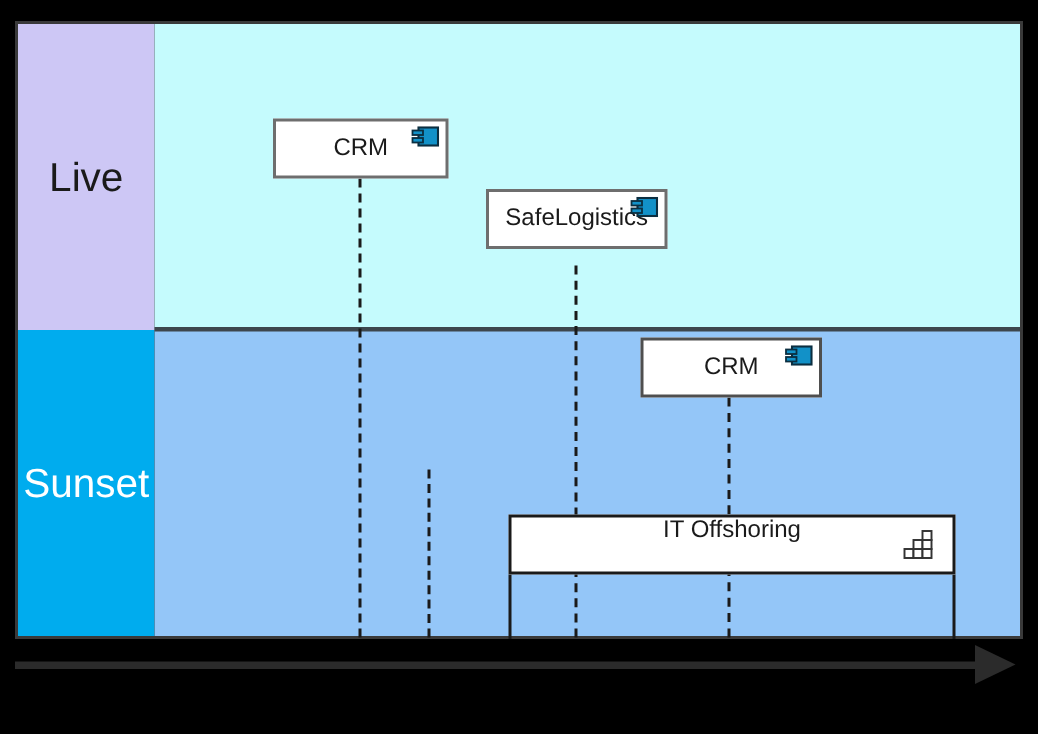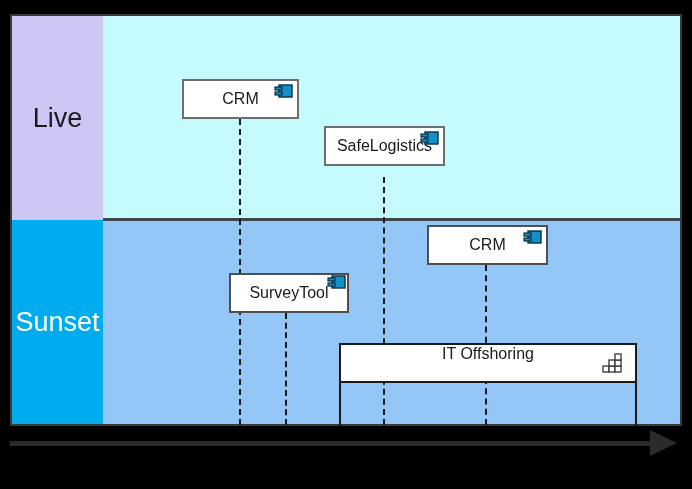--- a/index.html
+++ b/index.html
@@ -144,28 +144,18 @@
       <span class="app-label">CRM</span>
       <span class="comp-icon">
         <svg width="19" height="14" viewBox="0 0 19 14">
           <rect x="5" y="1" width="13" height="12" fill="#1291c8" stroke="#0b2e40" stroke-width="1.4"></rect>
           <rect x="1" y="3" width="7" height="3" fill="#1291c8" stroke="#0b2e40" stroke-width="1.2"></rect>
           <rect x="1" y="8" width="7" height="3" fill="#1291c8" stroke="#0b2e40" stroke-width="1.2"></rect>
         </svg>
       </span>
     </div>
 
-    <div class="app-box border-dark" style="left:217px;top:257px;width:120px;">
-      <span class="app-label">SurveyTool</span>
-      <span class="comp-icon" style="top:0;right:1px;">
-        <svg width="19" height="14" viewBox="0 0 19 14">
-          <rect x="5" y="1" width="13" height="12" fill="#1291c8" stroke="#0b2e40" stroke-width="1.4"></rect>
-          <rect x="1" y="3" width="7" height="3" fill="#1291c8" stroke="#0b2e40" stroke-width="1.2"></rect>
-          <rect x="1" y="8" width="7" height="3" fill="#1291c8" stroke="#0b2e40" stroke-width="1.2"></rect>
-        </svg>
-      </span>
-    </div>
 
   </div>
 
   <div class="timeline-line"></div>
   <div class="timeline-head"></div>
 </div>
 
 </body></html>

